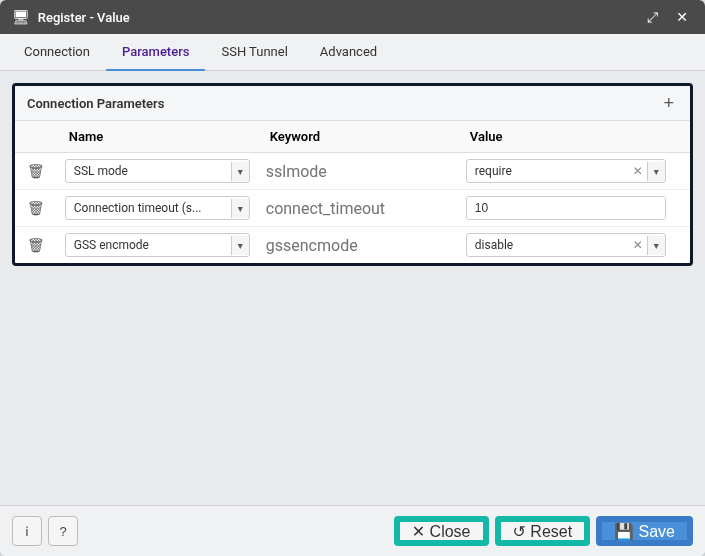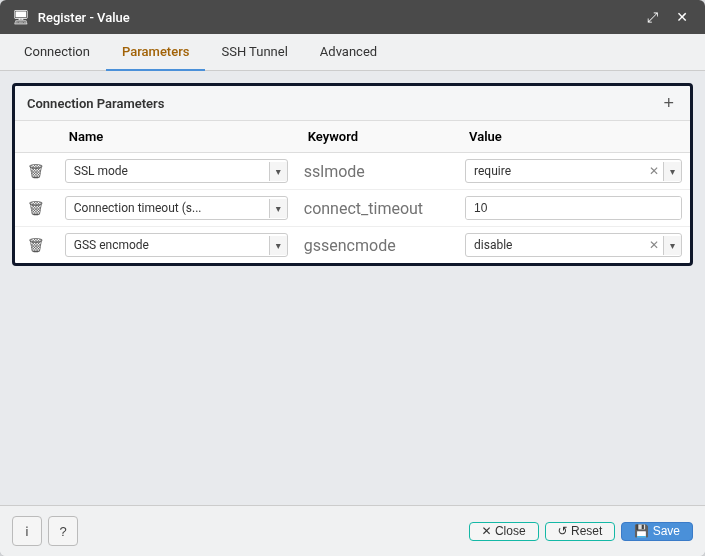--- a/index.html
+++ b/index.html
@@ -59,21 +59,21 @@
     .tab {
       padding: 10px 16px;
       cursor: pointer;
       font-size: 13px;
       color: #333;
       border-bottom: 2px solid transparent;
       margin-bottom: -1px;
       white-space: nowrap;
     }
     .tab.active {
-      color: #a16207;
+      color: #4c1d95;
       border-bottom: 2px solid #4a90d9;
       font-weight: 500;
     }
     .content {
       flex: 1;
       padding: 12px;
       overflow: auto;
       background: #e8eaed;
     }
     .section {
@@ -131,21 +131,21 @@
       font-size: 14px;
       padding: 2px 4px;
     }
     .name-select-wrap {
       display: flex;
       align-items: center;
       border: 1px solid #ccc;
       border-radius: 3px;
       background: #fff;
       overflow: hidden;
-      width: 223px;
+      width: 185px;
     }
     .name-select-text {
       flex: 1;
       padding: 4px 8px;
       font-size: 12px;
       color: #333;
       white-space: nowrap;
       overflow: hidden;
       text-overflow: ellipsis;
     }
@@ -161,21 +161,21 @@
       font-size: 16px;
       color: #737373;
     }
     .value-wrap {
       display: flex;
       align-items: center;
       border: 1px solid #ccc;
       border-radius: 3px;
       background: #fff;
       overflow: hidden;
-      width: 217px;
+      width: 200px;
     }
     .value-text {
       flex: 1;
       padding: 4px 8px;
       font-size: 12px;
       color: #333;
     }
     .value-clear {
       padding: 4px 4px;
       color: #888;
@@ -224,27 +224,27 @@
       background: #f5f5f5;
       border-radius: 4px;
       cursor: pointer;
       display: flex;
       align-items: center;
       justify-content: center;
       font-size: 13px;
       color: #444;
     }
     .footer-action-btn {
-      height: 19px;
+      height: 30px;
       padding: 0 12px;
       border-radius: 4px;
-      border: 1px solid #14b8a6;
+      border: 6px solid #14b8a6;
       background: #f5f5f5;
       cursor: pointer;
-      font-size: 12px;
+      font-size: 16px;
       color: #333;
       display: flex;
       align-items: center;
       gap: 5px;
     }
     .footer-action-btn.primary {
       background: #4a90d9;
       border-color: #3a7bc8;
       color: #fff;
     }

